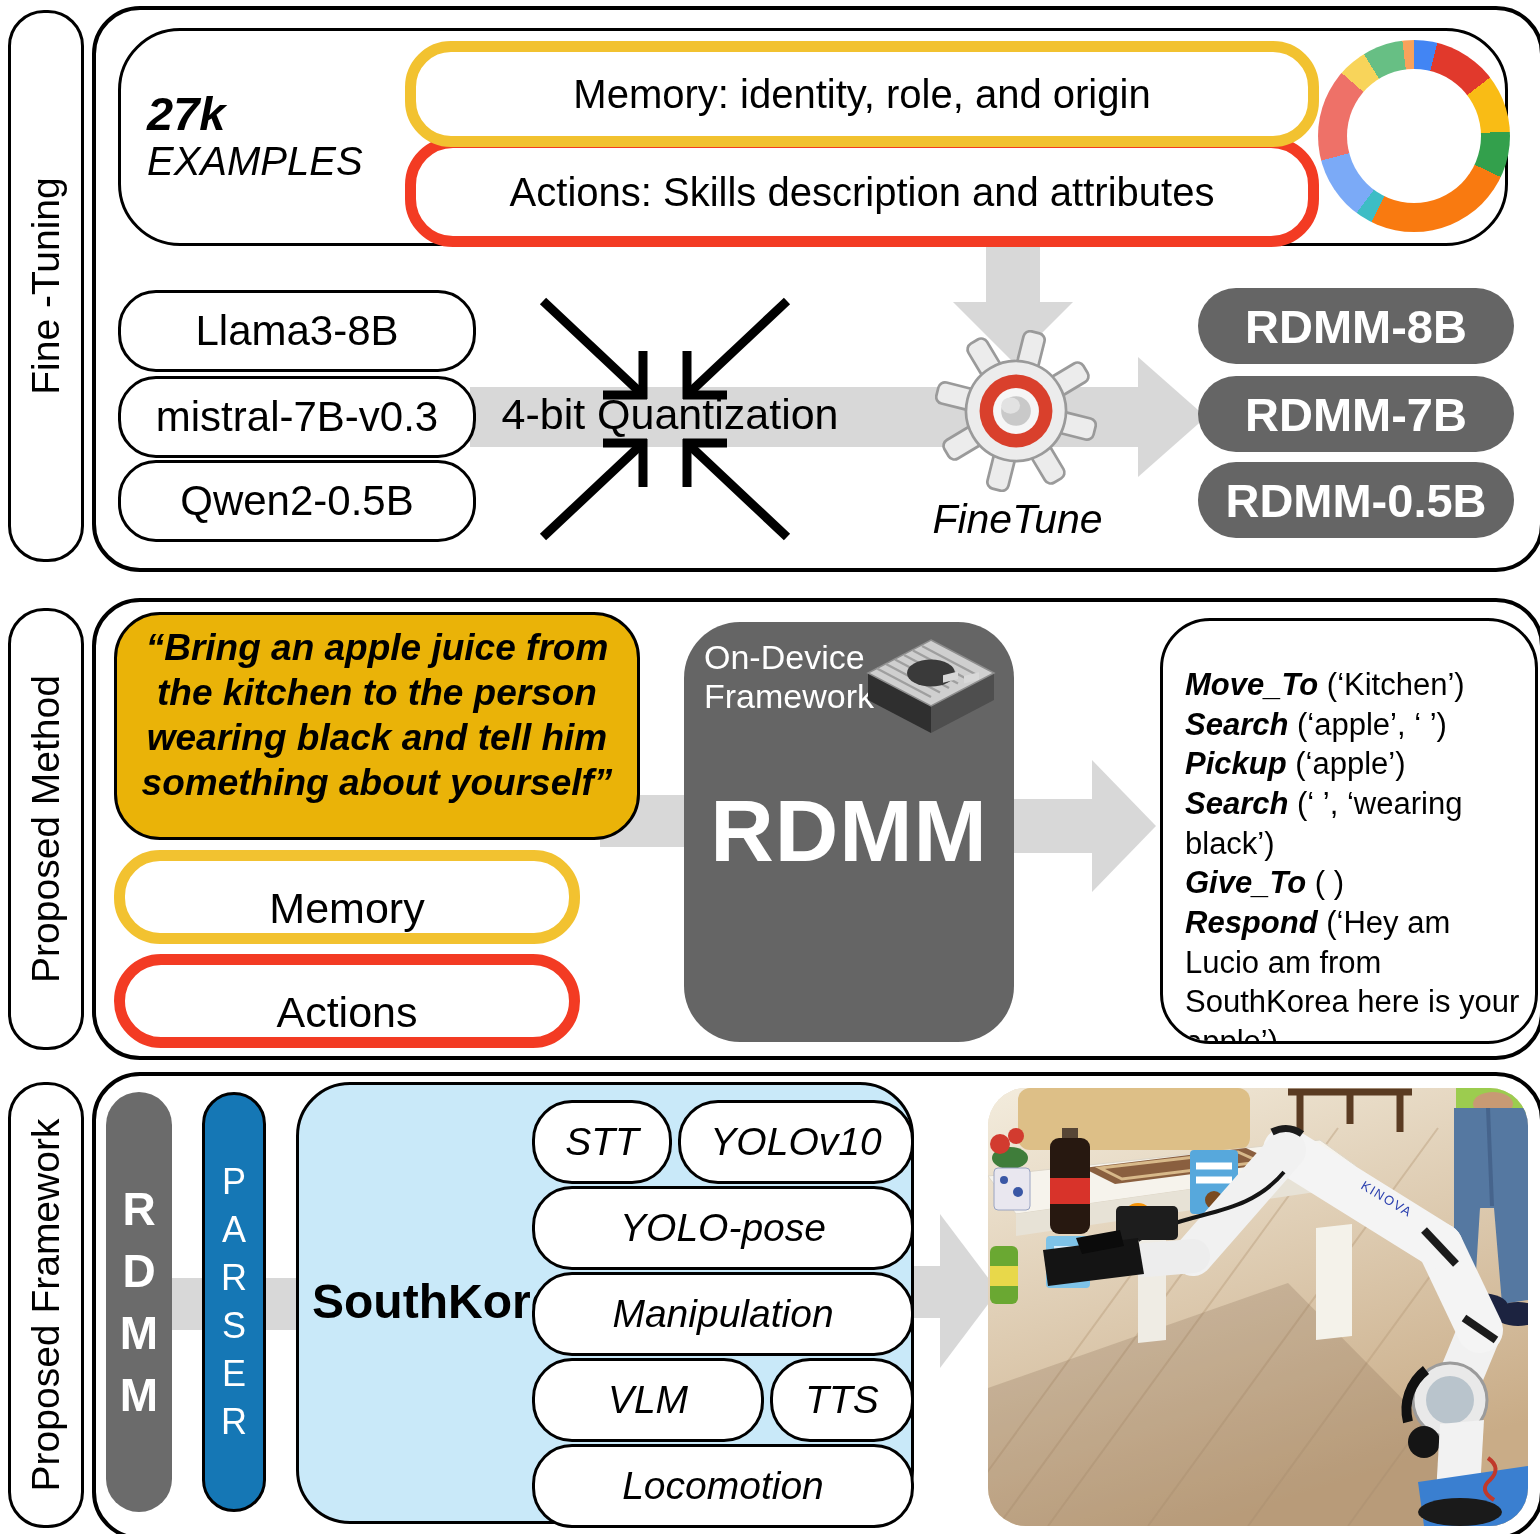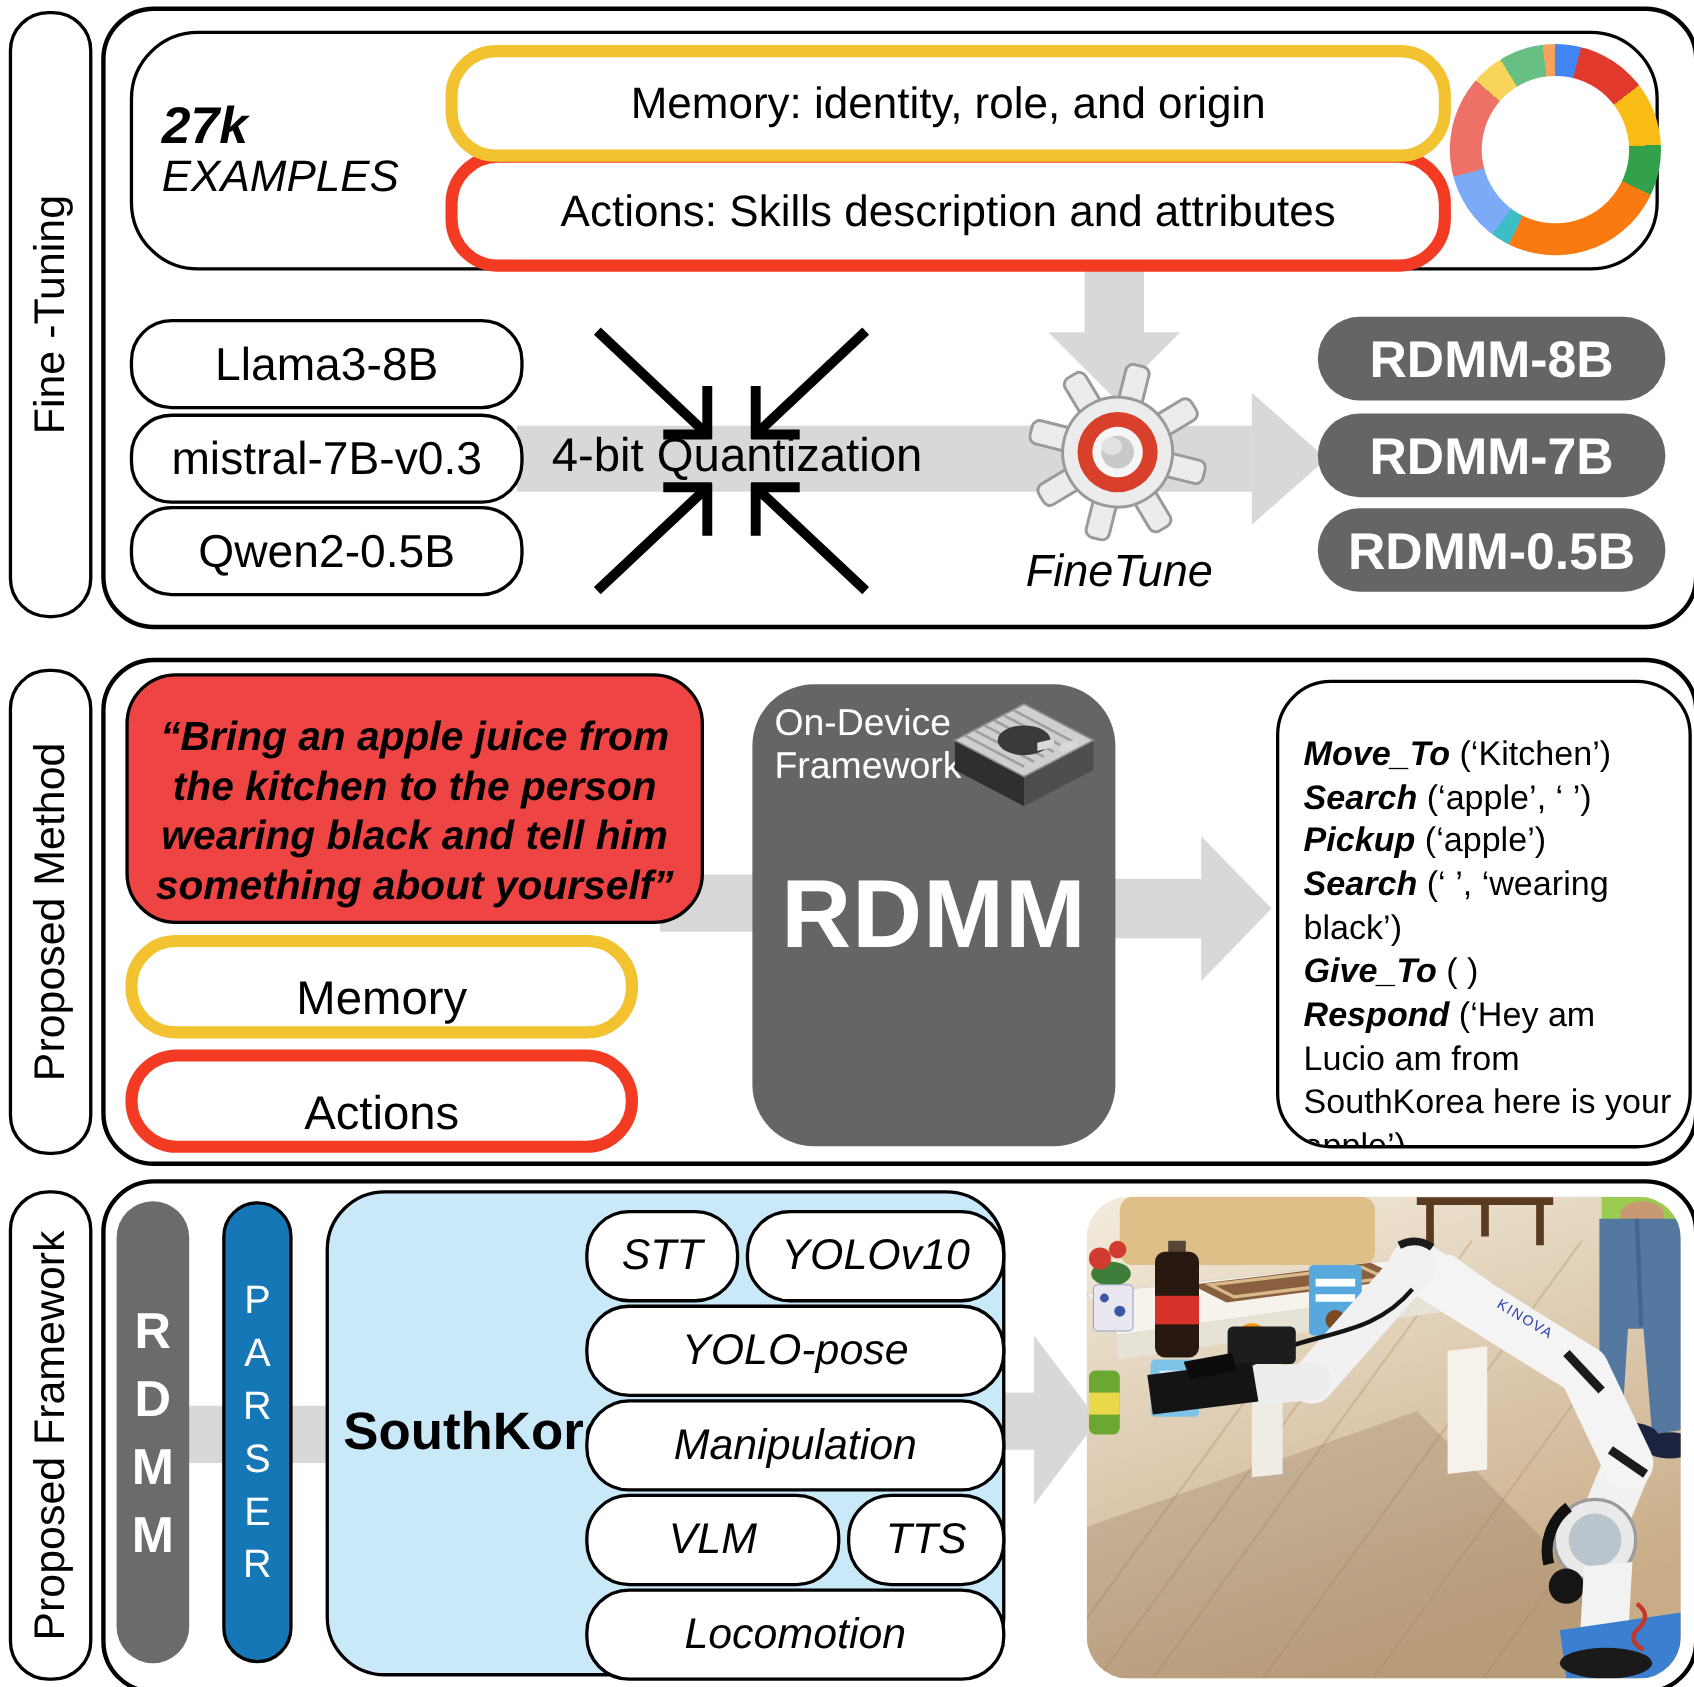--- a/index.html
+++ b/index.html
@@ -33,22 +33,22 @@
   .pill-red{border:11px solid var(--actions-red);border-radius:48px;}
   .donut{position:absolute;left:1318px;top:40px;width:192px;height:192px;border-radius:50%;z-index:3;}
   .donut .hole{position:absolute;left:29px;top:29px;width:134px;height:134px;border-radius:50%;background:#fff;}
   .model-pill{position:absolute;left:118px;width:352px;height:76px;background:#fff;border:3.5px solid #000;border-radius:38px;
     display:flex;align-items:center;justify-content:center;font-size:42px;z-index:3;}
   .quant-label{position:absolute;left:470px;top:390px;width:400px;text-align:center;font-size:43px;z-index:4;}
   .finetune-label{position:absolute;left:915px;top:496px;width:205px;text-align:center;font-size:41px;font-style:italic;z-index:3;}
   .rdmm-out-pill{position:absolute;left:1198px;width:316px;height:76px;background:var(--dark-gray);border-radius:38px;
     display:flex;align-items:center;justify-content:center;color:#fff;font-weight:bold;font-size:47px;z-index:3;}
   
-  .quote-bubble{position:absolute;left:114px;top:612px;width:526px;height:228px;background:#ef4444;border:3.5px solid #000;border-radius:46px;
-    display:flex;align-items:flex-end;justify-content:center;text-align:center;padding:10px 24px;box-sizing:border-box;
+  .quote-bubble{position:absolute;left:114px;top:612px;width:526px;height:228px;background:#eab308;border:3.5px solid #000;border-radius:46px;
+    display:flex;align-items:flex-start;justify-content:center;text-align:center;padding:10px 24px;box-sizing:border-box;
     font-size:37px;font-weight:bold;font-style:italic;line-height:1.22;z-index:3;}
   .mid-pill{position:absolute;left:114px;width:466px;height:94px;background:#fff;display:flex;align-items:flex-end;justify-content:center;
     font-size:43px;box-sizing:border-box;z-index:3;}
   .rdmm-box{position:absolute;left:684px;top:622px;width:330px;height:420px;background:var(--dark-gray);border-radius:56px;z-index:3;}
   .ondevice{position:absolute;left:20px;top:16px;color:#fff;font-size:34px;line-height:1.16;}
   .rdmm-title{position:absolute;left:0;top:158px;width:100%;text-align:center;color:#fff;font-weight:bold;font-size:88px;letter-spacing:1px;}
   .output-box{position:absolute;left:1160px;top:618px;width:378px;height:426px;background:#fff;border:3.5px solid #000;border-radius:50px;
     box-sizing:border-box;padding:44px 10px 0 22px;overflow:hidden;z-index:3;}
   .action-line{font-size:31px;line-height:1.28;}
   .action-line .fn{font-weight:bold;font-style:italic;}

